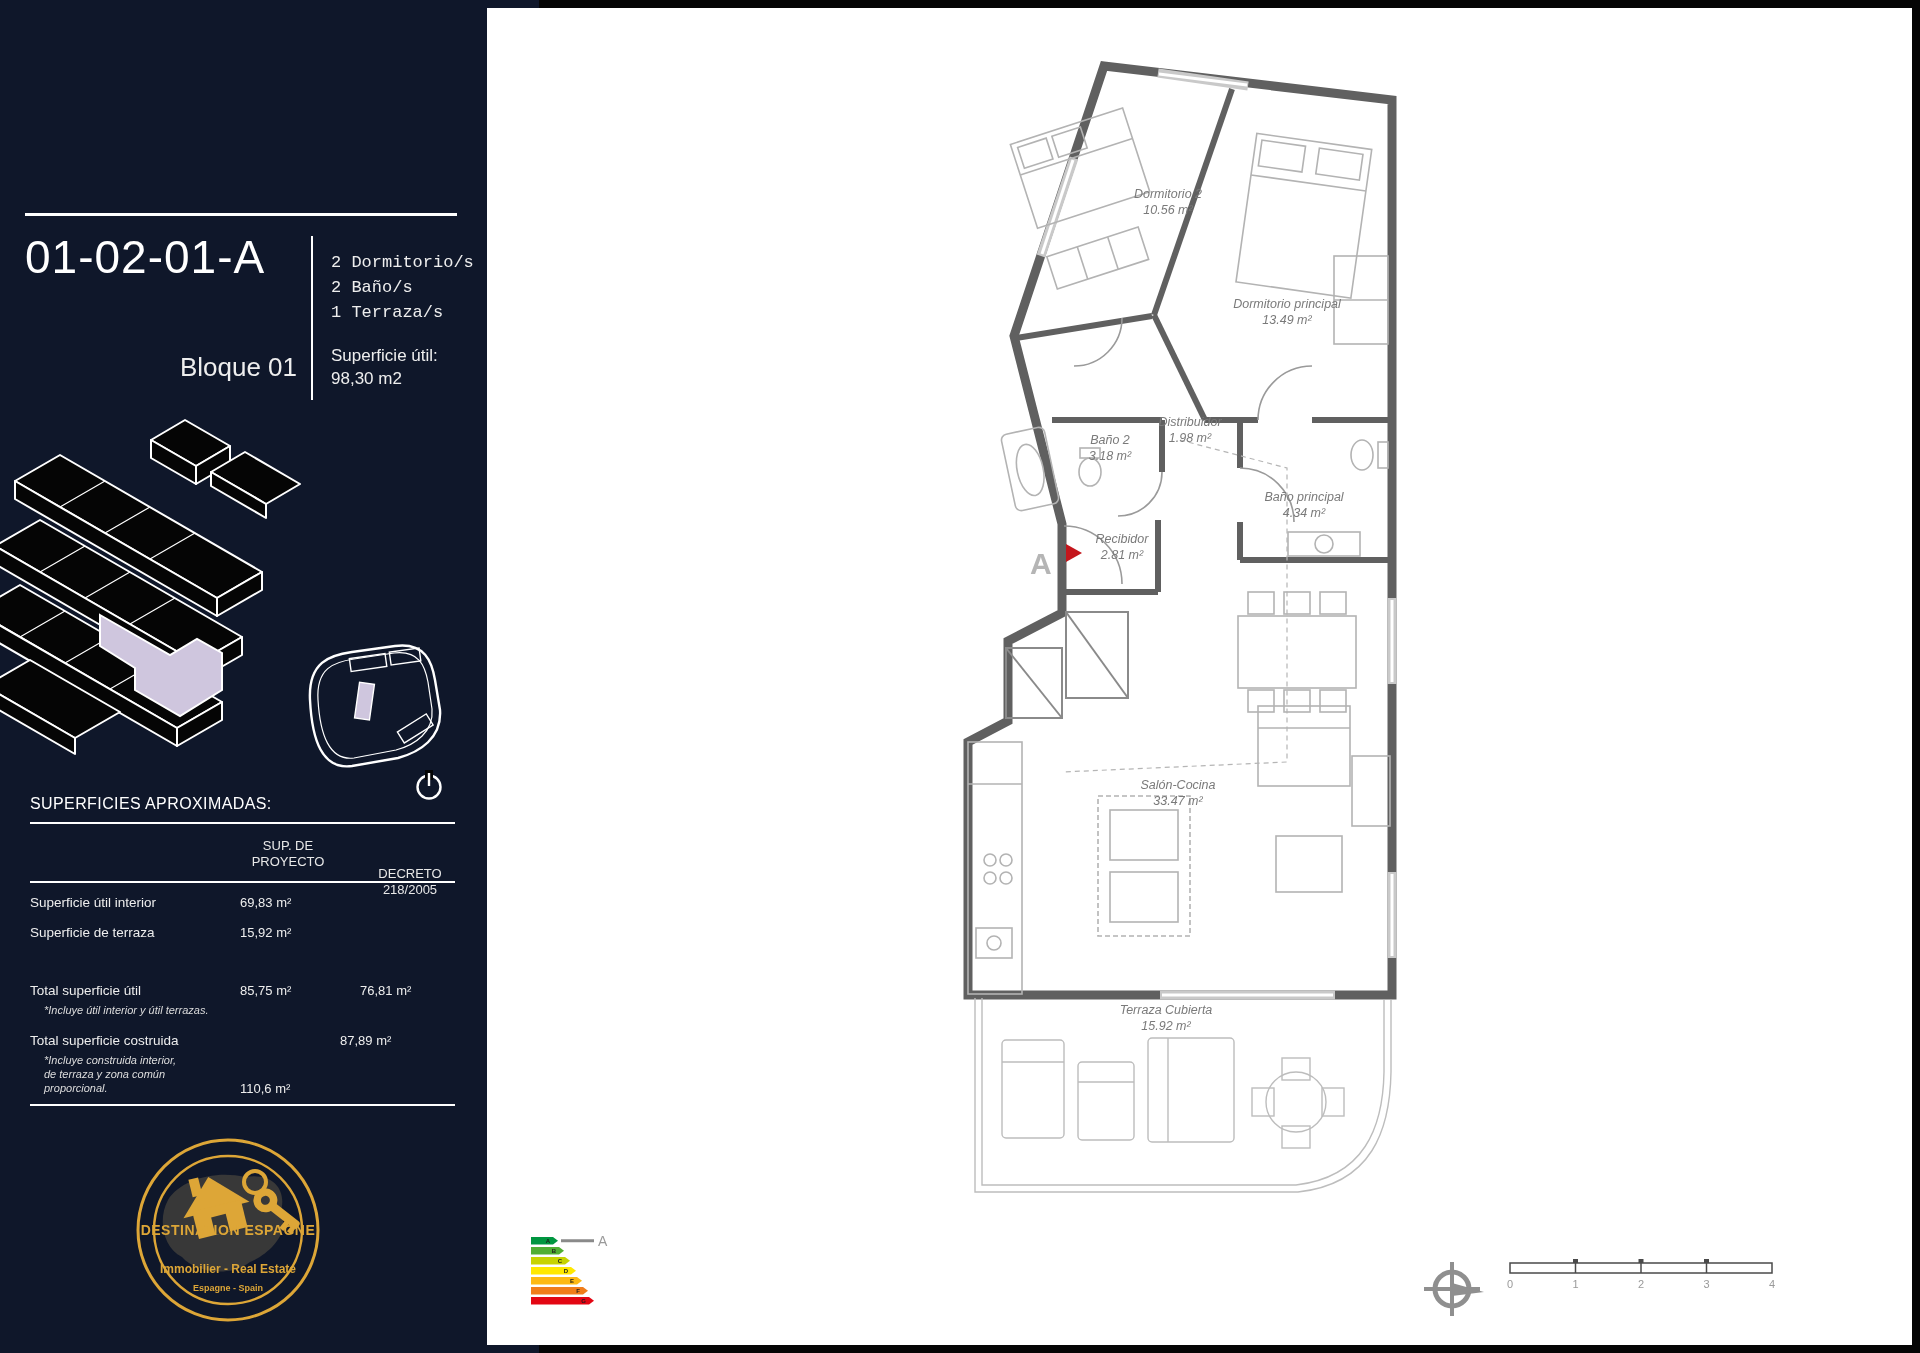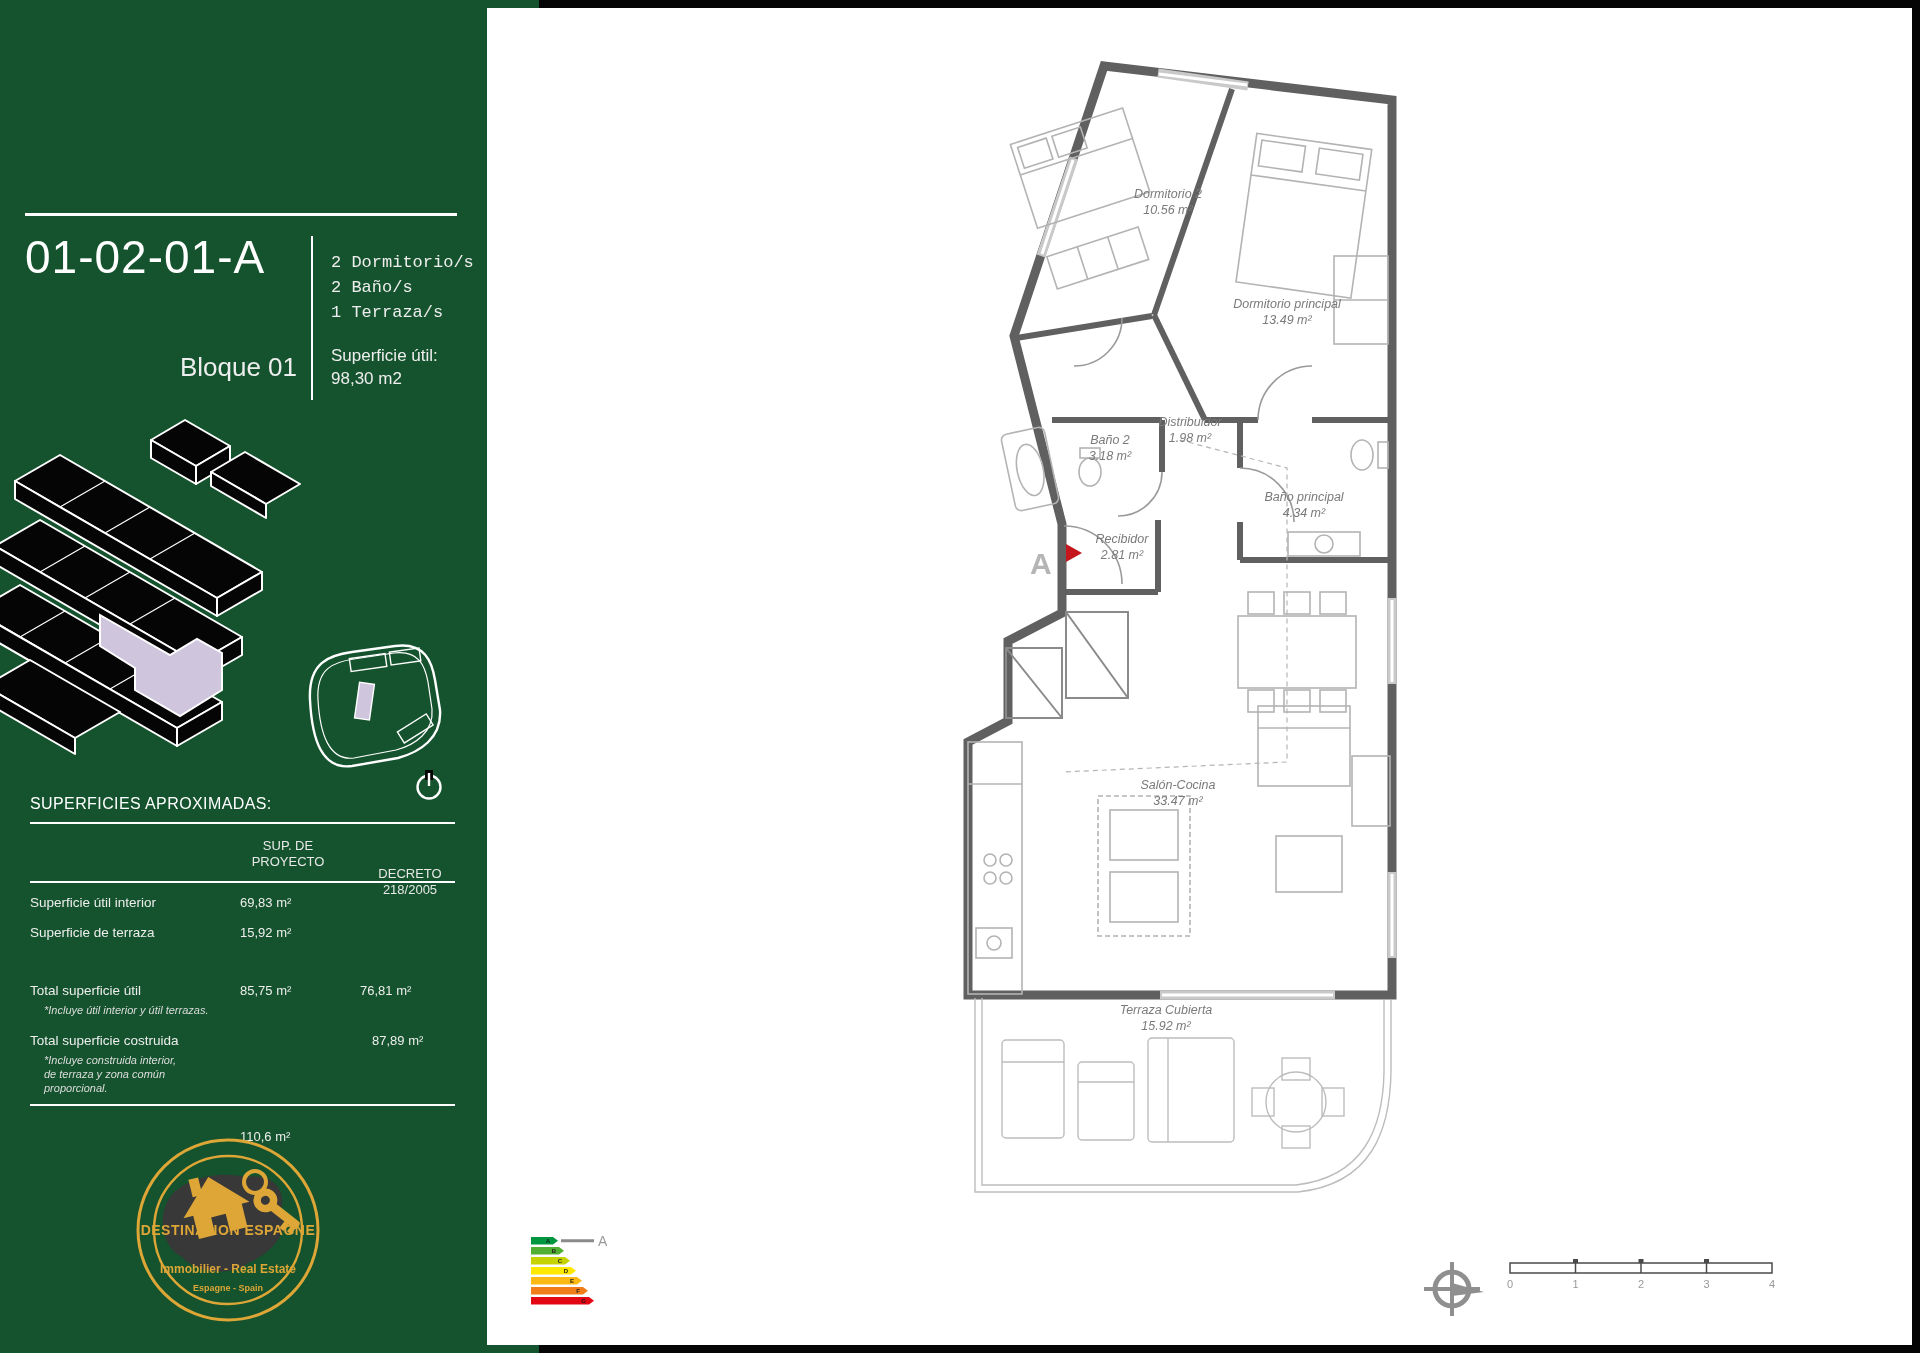--- a/index.html
+++ b/index.html
@@ -1,20 +1,20 @@
 <!DOCTYPE html>
 <html><head>
 <meta charset="utf-8">
 <style>
   html,body{margin:0;padding:0;background:#000;}
   .page{position:relative;width:1920px;height:1353px;background:#050505;overflow:hidden;
         font-family:"Liberation Sans",sans-serif;color:#f2f2f2;}
   .abs{position:absolute;}
   
-  .sidebar{position:absolute;left:0;top:0;width:539px;height:1353px;background:#14532d;}
+  .sidebar{position:absolute;left:0;top:0;width:539px;height:1353px;background:#0f172a;}
   .rule{position:absolute;background:#fff;}
   .unit-code{left:25px;top:230px;font-size:46px;letter-spacing:1px;color:#fff;}
   .bloque{left:25px;top:352px;width:272px;text-align:right;font-size:26px;color:#eee;}
   .vline{left:311px;top:236px;width:2px;height:164px;background:#fff;}
   .features{left:331px;top:250px;font-size:17px;line-height:25px;color:#eee;font-family:Liberation Mono, monospace;}
   .sup-block{left:331px;top:344px;font-size:17px;line-height:23px;color:#eee;}
   .surf-head{left:30px;top:795px;font-size:16px;letter-spacing:.4px;color:#fff;}
   .th{top:838px;width:100px;text-align:center;font-size:13px;line-height:16px;white-space:pre-line;color:#e8e8e8;}
   .rlab{left:30px;font-size:13.5px;color:#eee;}
   .rnote{left:30px;font-size:11px;font-style:italic;color:#ddd;white-space:pre-line;line-height:14px;margin-left:14px;}
@@ -117,22 +117,22 @@
 
     <div class="abs rlab" style="top:983px;">Total superficie útil</div>
     <div class="abs rnote" style="top:1003px;">*Incluye útil interior y útil terrazas.</div>
     <div class="abs rval" style="left:240px;top:983px;">85,75  m²</div>
     <div class="abs rval" style="left:360px;top:983px;">76,81  m²</div>
 
     <div class="abs rlab" style="top:1033px;">Total superficie costruida</div>
     <div class="abs rnote" style="top:1053px;">*Incluye construida interior,
 de terraza y zona común
 proporcional.</div>
-    <div class="abs rval" style="left:240px;top:1081px;margin-top:48px;">110,6  m²</div>
-    <div class="abs rval" style="left:372px;top:1033px;">87,89  m²</div>
+    <div class="abs rval" style="left:240px;top:1081px;">110,6  m²</div>
+    <div class="abs rval" style="left:340px;top:1033px;">87,89  m²</div>
 
     <div class="rule" style="left:30px;top:1104px;width:425px;height:2px;"></div>
 
     <svg class="abs" style="left:120px;top:1122px;" width="216" height="216" viewBox="0 0 216 216">
       <circle cx="108" cy="108" r="90" stroke="#DDA637" stroke-width="3" fill="none"></circle>
       <circle cx="108" cy="108" r="74" stroke="#DDA637" stroke-width="2.5" fill="none"></circle>
       <path d="M48,78 C60,58 95,48 125,55 C155,50 168,70 160,92 C172,108 150,132 130,140 C110,156 75,150 62,135 C42,125 38,96 48,78 Z" fill="#383838"></path>
       <g>
         <g transform="rotate(-14 96 86)" fill="#DDA637">
           <rect x="76" y="52" width="10" height="18"></rect>

